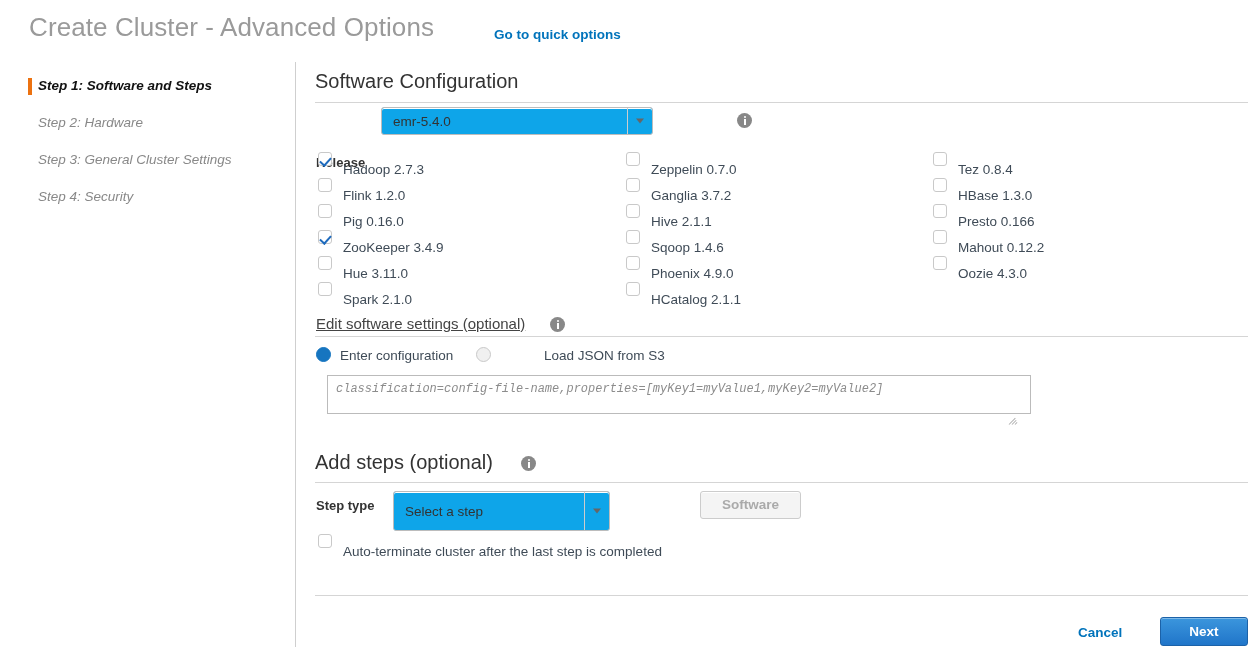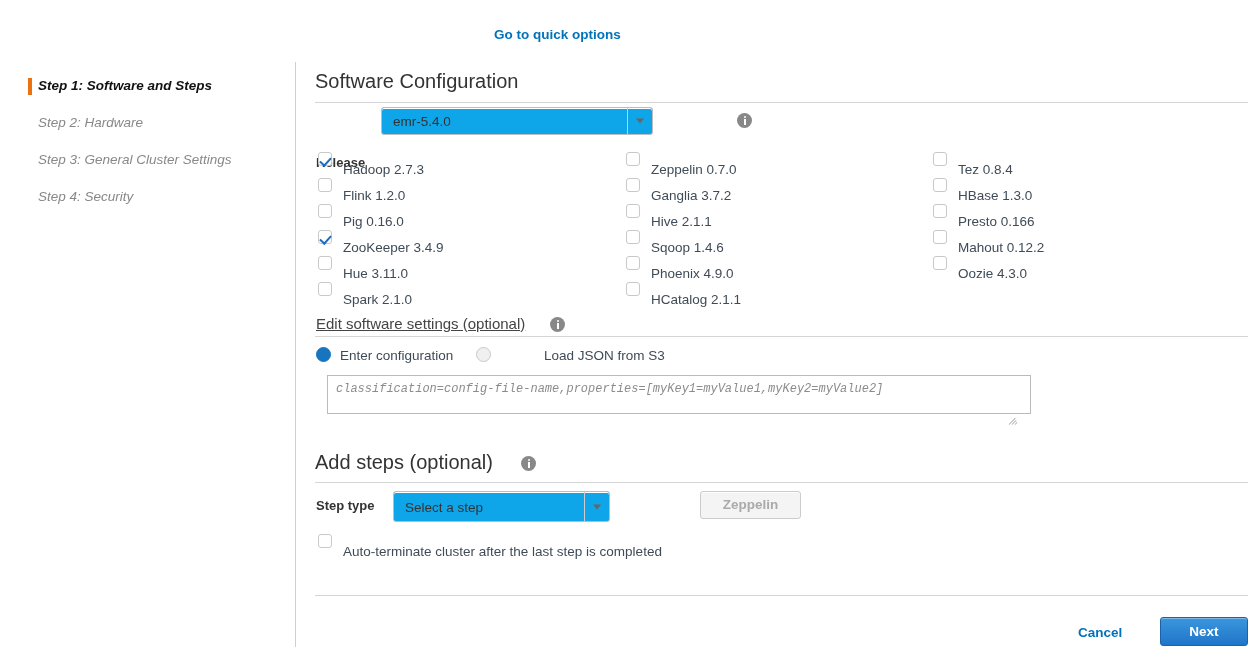--- a/index.html
+++ b/index.html
@@ -153,20 +153,21 @@
     position: absolute; font-size: 13.5px; font-weight: bold;
     color: #0073bb; cursor: pointer; white-space: nowrap; background: none; border: none;
   }
 </style>
 </head>
 <body>
 
 <div class="page">
 
   <div class="header">
+    <div class="page-title">Create Cluster - Advanced Options</div>
     <a class="quick-link">Go to quick options</a>
   </div>
 
   <div class="sidebar">
     <div class="step-marker" style="top:16px;"></div>
     <div class="step active" style="top:16px;">Step 1: Software and Steps</div>
     <div class="step" style="top:53px;">Step 2: Hardware</div>
     <div class="step" style="top:90px;">Step 3: General Cluster Settings</div>
     <div class="step" style="top:127px;">Step 4: Security</div>
   </div>
@@ -274,27 +275,27 @@
       <i style="left:2px; top:10px; width:9px;"></i>
       <i style="left:5px; top:10px; width:6px;"></i>
       <i style="left:8px; top:10px; width:3px;"></i>
     </div>
 
     <div class="section-h1" style="left:0; top:389px;">Add steps (optional)</div>
     <div class="info-icon" style="left:206px; top:394px;"></div>
     <div class="rule" style="left:0; top:420px; width:933px;"></div>
 
     <div class="label-bold" style="left:1px; top:436px;">Step type</div>
-    <div class="select-box" style="left:78px; top:429px; width:217px; height:31px;">
+    <div class="select-box" style="left:78px; top:429px; width:217px; height:40px;">
       <span class="sel-text">Select a step</span>
       <span class="sel-arrow-wrap">
           <span class="caret"></span>
         </span>
     </div>
-    <div class="btn btn-disabled" style="left:385px; top:429px; width:101px; height:28px; line-height:26px;">Zeppelin</div>
+    <div class="btn btn-disabled" style="left:385px; top:429px; width:101px; height:28px; line-height:26px;">Software</div>
 
     <div class="app-item" style="left:3px; top:470px;">
       <span class="cbox"></span>
       <span class="app-label">Auto-terminate cluster after the last step is completed</span>
     </div>
 
     <div class="rule" style="left:0; top:533px; width:933px;"></div>
     <div class="btn-link" style="left:763px; top:563px;">Cancel</div>
     <div class="btn btn-primary" style="left:845px; top:555px; width:88px; height:29px; line-height:27px;">Next</div>
 

